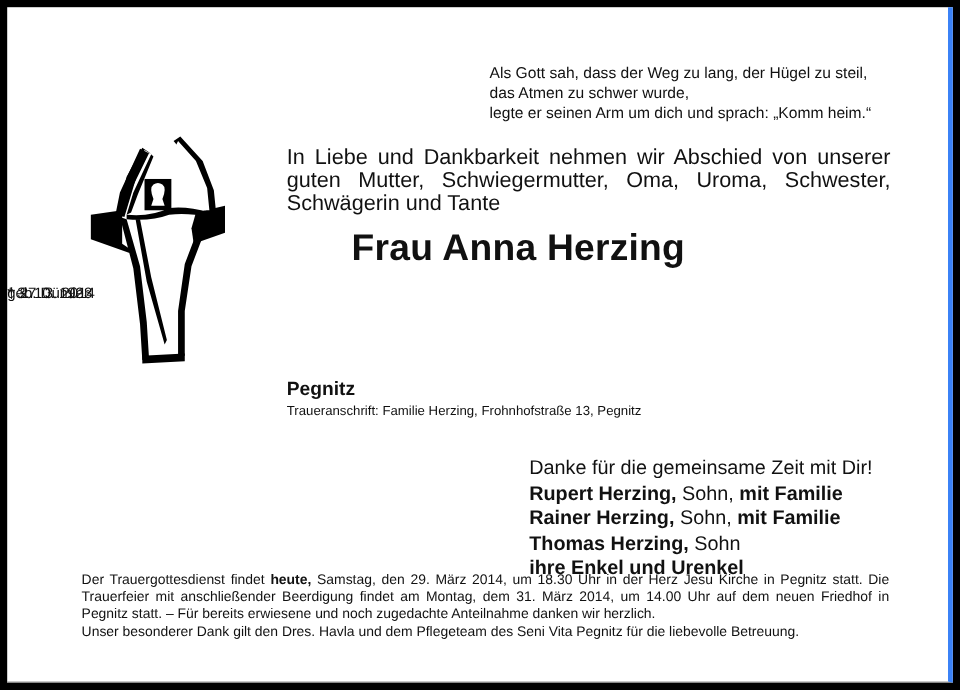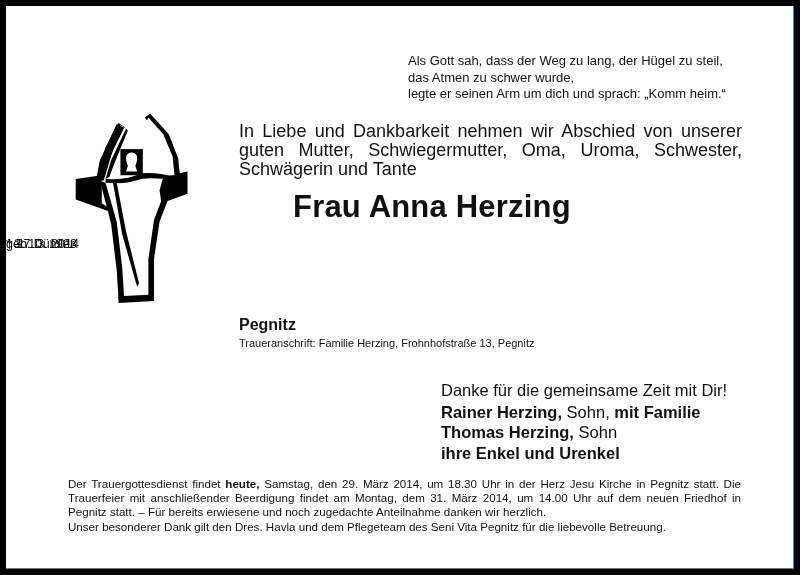--- a/index.html
+++ b/index.html
@@ -15,21 +15,21 @@
       font-family: "Liberation Sans", sans-serif;
       color: #111;
     }
     .frame {
       position: absolute;
       left: 6px;
       top: 6px;
       width: 788px;
       height: 563px;
       background: #fff;
-      border-right: 1px solid #3b82f6;
+      border-right: 4px solid #3b82f6;
       border-bottom: 1px solid #777;
       box-sizing: border-box;
     }
     .abs { position: absolute; }
 
     .poem {
       left: 402px;
       top: 47px;
       font-size: 13px;
       line-height: 16.5px;
@@ -153,20 +153,23 @@
   <div class="abs dates death">† 27. 3. 2014</div>
 
   <div class="abs place">
     <div class="town">Pegnitz</div>
     <div class="address">Traueranschrift: Familie Herzing, Frohnhofstraße 13, Pegnitz</div>
   </div>
 
   <div class="abs mourners">
     <div class="thanks">Danke für die gemeinsame Zeit mit Dir!</div>
     <div class="row">
+      <span class="b">Rupert Herzing,</span><span> Sohn, </span><span class="b">mit Familie</span>
+    </div>
+    <div class="row">
       <span class="b">Rainer Herzing,</span><span> Sohn, </span><span class="b">mit Familie</span>
     </div>
     <div class="row">
       <span class="b">Thomas Herzing,</span><span> Sohn</span><span class="b"></span>
     </div>
     <div class="row b">ihre Enkel und Urenkel</div>
   </div>
 
   <div class="abs footer">
     <p><span>Der Trauergottesdienst findet </span><span class="b">heute,</span><span> Samstag, den 29. März 2014, um 18.30 Uhr in der Herz Jesu Kirche in Pegnitz statt. Die Trauerfeier mit anschließender Beerdigung findet am Montag, dem 31. März 2014, um 14.00 Uhr auf dem neuen Friedhof in Pegnitz statt. – Für bereits erwiesene und noch zugedachte Anteilnahme danken wir herzlich.</span></p>

